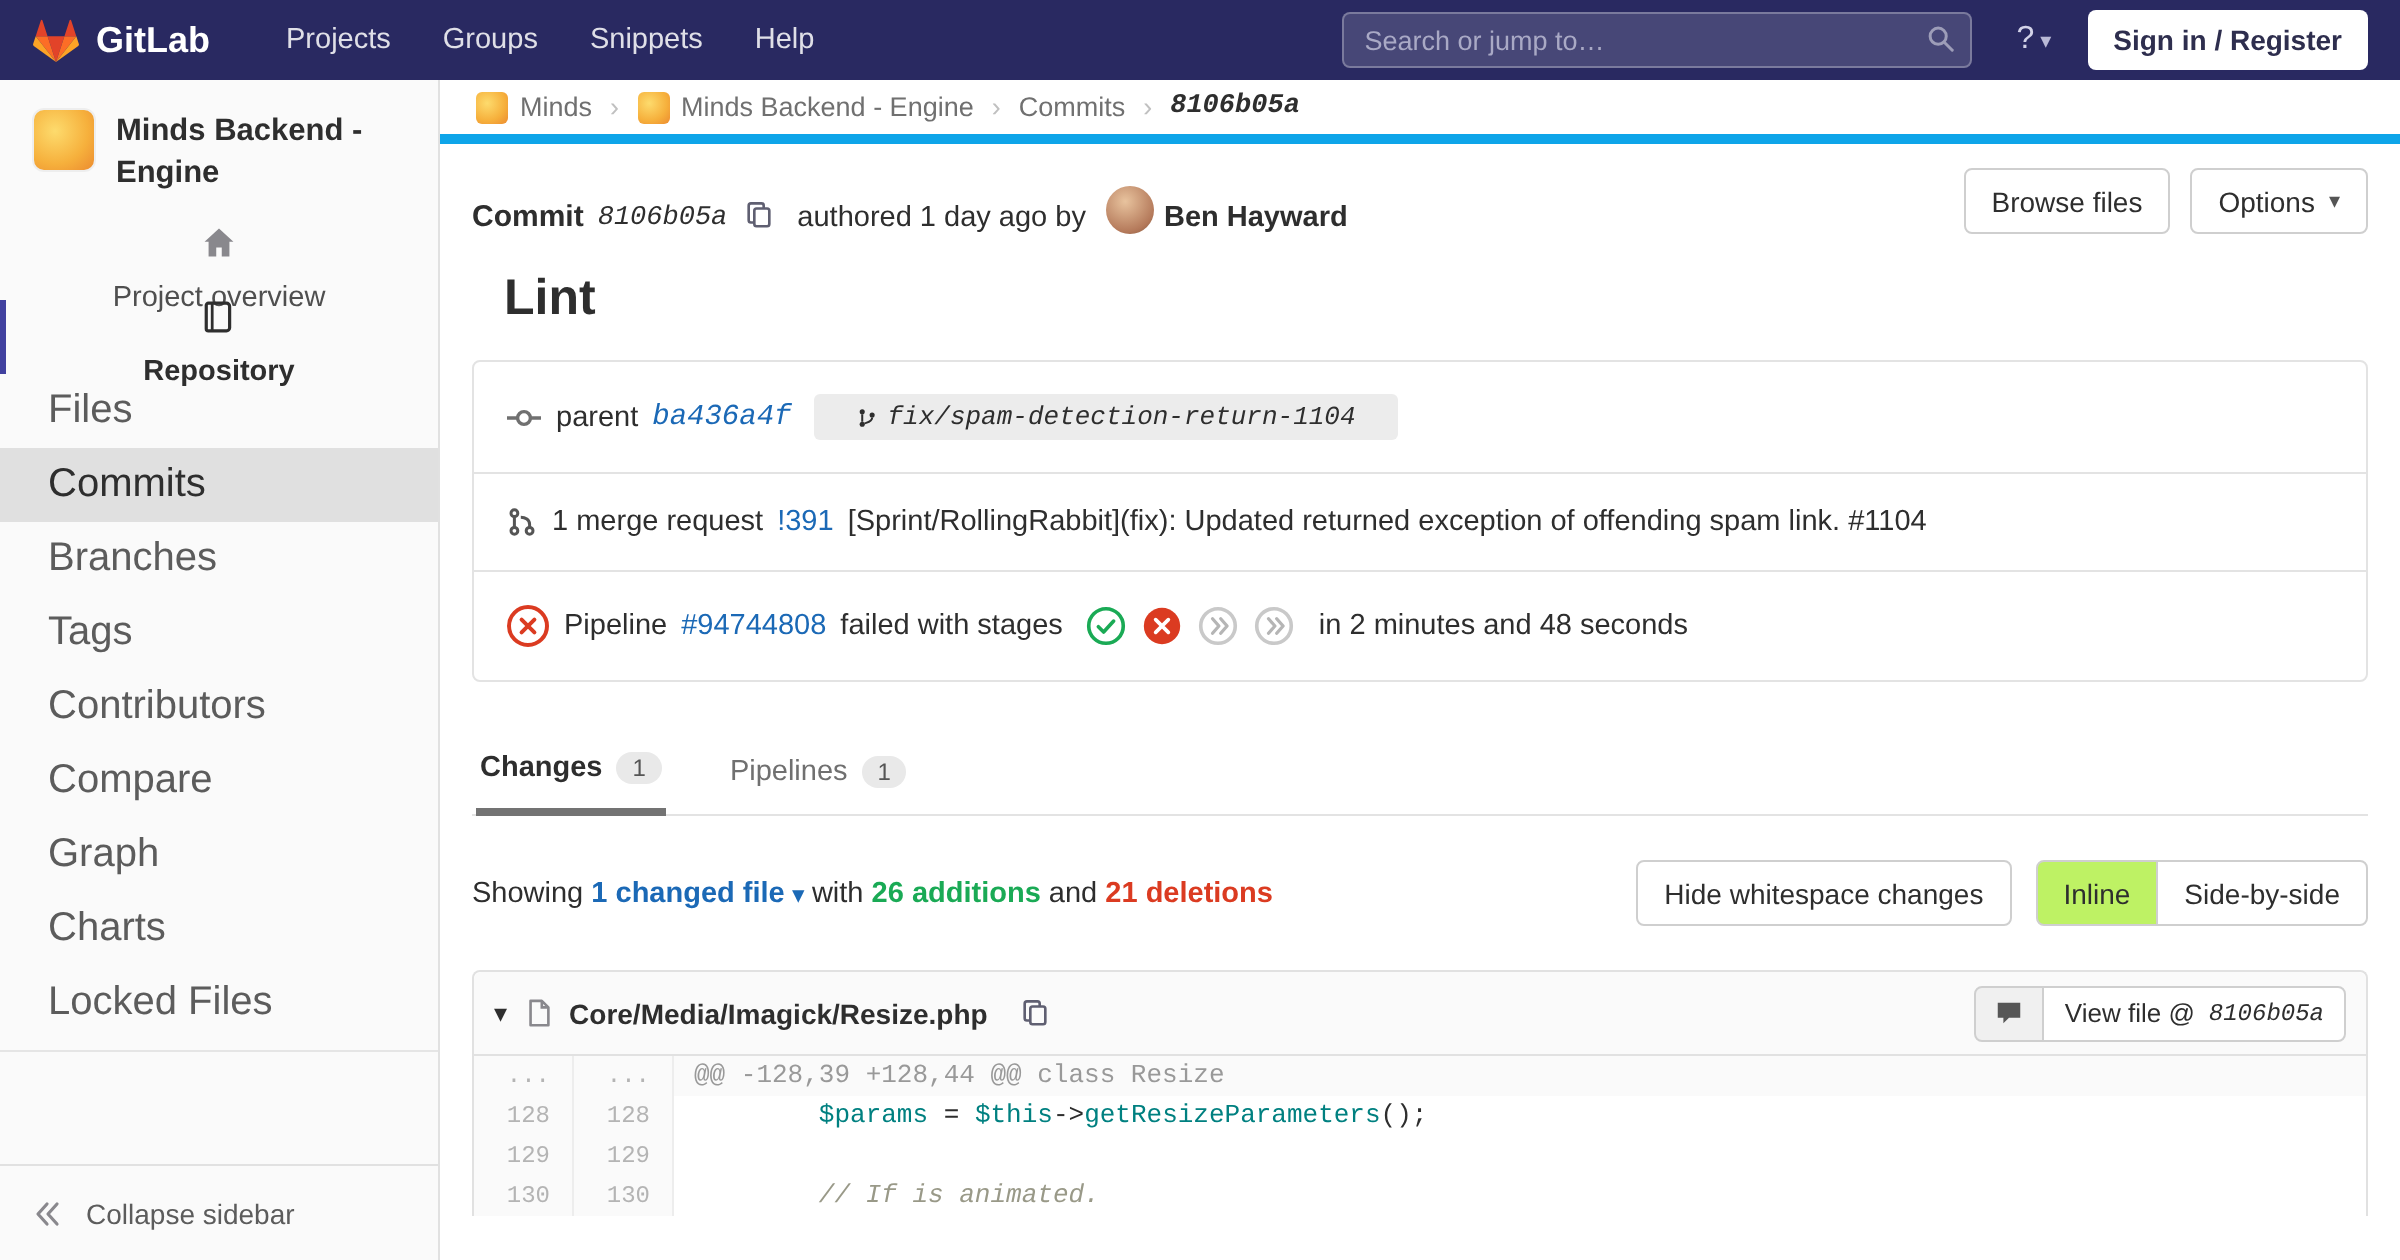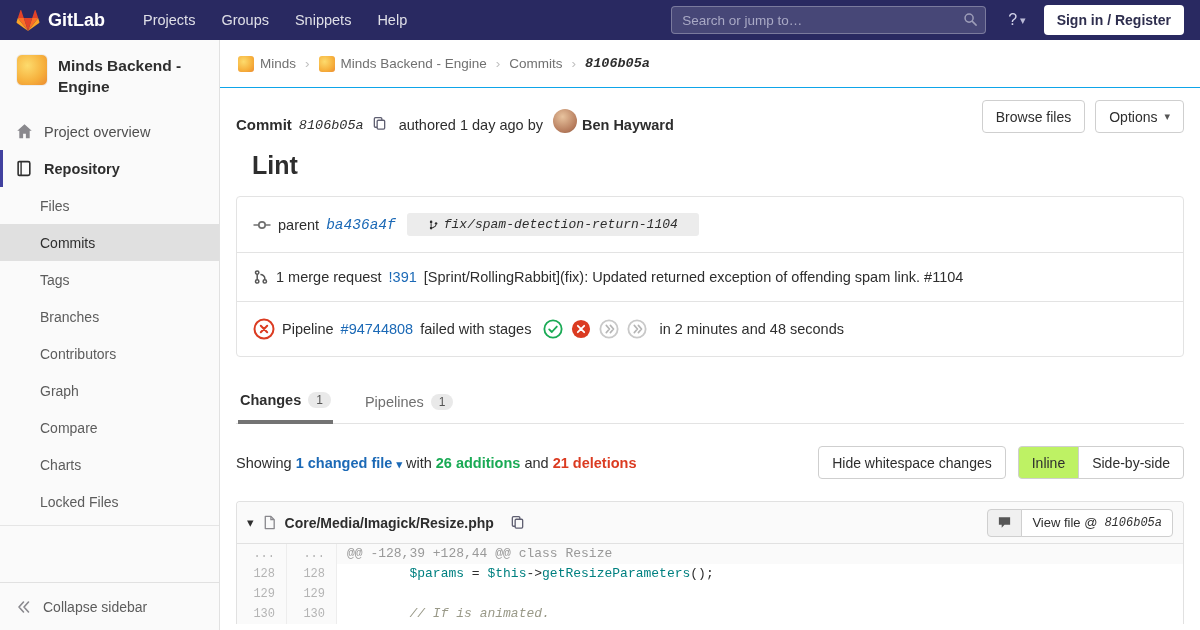--- a/index.html
+++ b/index.html
@@ -49,38 +49,38 @@
   .project-head { display: flex; gap: 10px; padding: 14px 16px 8px; align-items: flex-start; }
   .project-avatar {
     width: 32px; height: 32px; border-radius: 6px; flex: none;
     background: radial-gradient(circle at 35% 35%, #fddb6d, #f6b03c 60%, #ec8b2f);
     border: 1px solid #eee;
   }
   .project-name { font-weight: 700; font-size: 15.5px; line-height: 21px; color: #2e2e2e; margin-top: 1px; }
   .side-nav { margin-top: 8px; }
   .side-item {
     display: flex; align-items: center; gap: 11px; height: 37px;
-    padding: 0 16px; color: #4f4f4f; font-size: 14.5px; cursor: pointer;
+    padding: 0 16px; color: #4f4f4f; font-size: 14.5px; cursor: pointer; flex-direction: column;
   }
   .side-item.active-section { font-weight: 700; color: #2e2e2e; border-left: 3px solid #41419f; padding-left: 13px; }
-  .sub-item { height: 37px; display: flex; align-items: center; padding-left: 40px; color: #5c5c5c; font-size: 14px; cursor: pointer; }
+  .sub-item { height: 37px; display: flex; align-items: center; padding-left: 24px; color: #5c5c5c; font-size: 20px; cursor: pointer; }
   .sub-item.current { background: #e0e0e0; color: #2e2e2e; }
   .side-divider { border-top: 1px solid #e5e5e5; margin: 5px 0; }
   .count-pill { margin-left: auto; background: #d4d4d4; color: #454545; border-radius: 9px; font-size: 12px; padding: 2px 9px; }
   .collapse-row {
     position: absolute; bottom: 0; left: 0; right: 0; height: 48px;
     border-top: 1px solid #e1e1e1; display: flex; align-items: center; gap: 11px;
     padding: 0 16px; color: #5c5c5c; font-size: 14px; cursor: pointer; background: #fafafa;
   }
 
   
   .main { margin-left: 220px; margin-top: 40px; height: 590px; overflow: hidden; background: #fff; }
   .breadcrumb {
-    height: 48px; display: flex; align-items: center; gap: 9px;
-    padding: 0 18px; border-bottom: 1px solid #0ea5e9; font-size: 13.5px; color: #707070;
+    height: 32px; display: flex; align-items: center; gap: 9px;
+    padding: 0 18px; border-bottom: 5px solid #0ea5e9; font-size: 13.5px; color: #707070;
   }
   .crumb { display: flex; align-items: center; gap: 6px; cursor: pointer; color: #707070; text-decoration: none; }
   .crumb-avatar { width: 16px; height: 16px; border-radius: 3px; background: radial-gradient(circle at 35% 35%, #fddb6d, #f6b03c 60%, #ec8b2f); }
   .crumb-sep { color: #c0c0c0; }
   .crumb-last { color: #2e2e2e; font-weight: 600; }
 
   .content { padding: 0 16px; }
 
   .commit-head { display: flex; align-items: flex-end; margin-top: 12px; }
   .commit-label { font-weight: 700; font-size: 15px; }
@@ -218,25 +218,25 @@
       <span>
         <svg width="17" height="17" viewBox="0 0 16 16">
           <path d="M3 1.5h8.5A1.5 1.5 0 0 1 13 3v10a1.5 1.5 0 0 1-1.5 1.5H3a1 1 0 0 1-1-1v-11a1 1 0 0 1 1-1Z" fill="none" stroke="#2e2e2e" stroke-width="1.5"></path>
           <path d="M4.8 1.8v12.4" stroke="#2e2e2e" stroke-width="1.3"></path>
         </svg>
       </span>
       <span>Repository</span>
     </div>
     <div class="sub-item">Files</div>
     <div class="sub-item current">Commits</div>
+    <div class="sub-item">Branches</div>
     <div class="sub-item">Tags</div>
-    <div class="sub-item">Branches</div>
     <div class="sub-item">Contributors</div>
+    <div class="sub-item">Compare</div>
     <div class="sub-item">Graph</div>
-    <div class="sub-item">Compare</div>
     <div class="sub-item">Charts</div>
     <div class="sub-item">Locked Files</div>
     <div class="side-divider"></div>
   </nav>
   <div class="collapse-row">
     <span>
       <svg width="16" height="16" viewBox="0 0 16 16">
         <path d="M7.5 3 3 8l4.5 5M12.5 3 8 8l4.5 5" fill="none" stroke="#89888d" stroke-width="1.6" stroke-linecap="round" stroke-linejoin="round"></path>
       </svg>
     </span>

